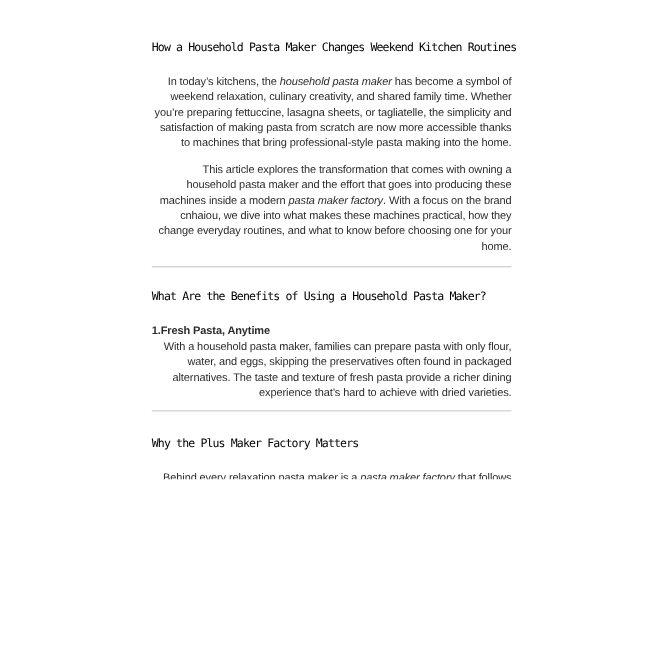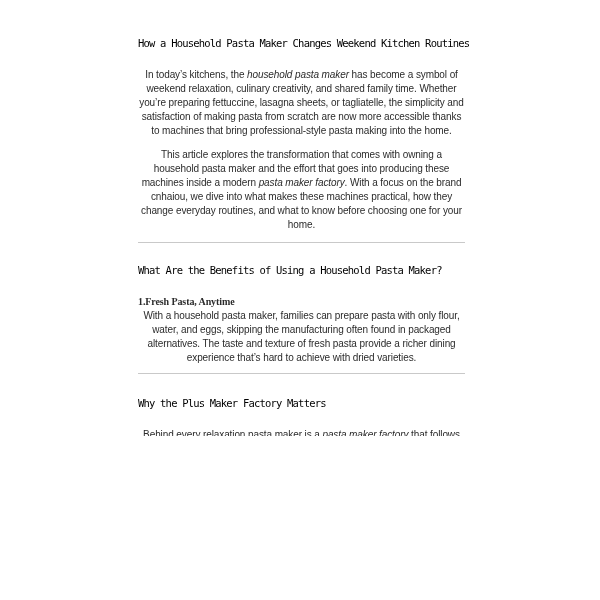--- a/index.html
+++ b/index.html
@@ -23,37 +23,36 @@
     margin: 0;
   }
   h1.article-title { margin: 0 0 18px 0; }
   h2.section-heading { margin: 20px 0 18px 0; }
   p.body-text {
     font-size: 10px;
     line-height: 14px;
     letter-spacing: -0.1px;
     color: #2b2b2b;
     margin: 0 0 10px 0;
-    text-align: center;
+    text-align: right;
   }
   em { font-style: italic; }
   hr.divider {
     border: none;
     border-top: 1px solid #c9c9c9;
     margin: 0;
     height: 0;
   }
   .benefit { margin: 0 0 5px 0; }
   .benefit-title {
     font-size: 10px;
     line-height: 14px;
     letter-spacing: -0.1px;
     font-weight: bold;
     color: #2b2b2b;
-    font-family: Liberation Serif, serif;
   }
   .benefit p.body-text { margin: 0; }
   p.final-paragraph { margin: 16px 0 0 0; }
 </style>
 </head>
 <body>
 
 <div class="page">
 
   <h1 class="article-title">How a Household Pasta Maker Changes Weekend Kitchen Routines</h1>
@@ -61,21 +60,21 @@
   <p class="body-text"><span>In today’s kitchens, the </span><em>household pasta maker</em><span> has become a symbol of weekend relaxation, culinary creativity, and shared family time. Whether you’re preparing fettuccine, lasagna sheets, or tagliatelle, the simplicity and satisfaction of making pasta from scratch are now more accessible thanks to machines that bring professional-style pasta making into the home.</span></p>
 
   <p class="body-text"><span>This article explores the transformation that comes with owning a household pasta maker and the effort that goes into producing these machines inside a modern </span><em>pasta maker factory</em><span>. With a focus on the brand cnhaiou, we dive into what makes these machines practical, how they change everyday routines, and what to know before choosing one for your home.</span></p>
 
   <hr class="divider">
 
   <h2 class="section-heading">What Are the Benefits of Using a Household Pasta Maker?</h2>
 
   <div class="benefit">
     <div class="benefit-title">1.Fresh Pasta, Anytime</div>
-    <p class="body-text">With a household pasta maker, families can prepare pasta with only flour, water, and eggs, skipping the manufacturing often found in packaged alternatives. The taste and texture of fresh pasta provide a richer dining experience that’s hard to achieve with dried varieties.</p>
+    <p class="body-text">With a household pasta maker, families can prepare pasta with only flour, water, and eggs, skipping the preservatives often found in packaged alternatives. The taste and texture of fresh pasta provide a richer dining experience that’s hard to achieve with dried varieties.</p>
   </div>
 
 
   <div class="benefit">
   </div>
 
   <hr class="divider" style="margin-top:8px">
 
   <h2 class="section-heading" style="margin-top:22px">Why the Plus Maker Factory Matters</h2>
 

